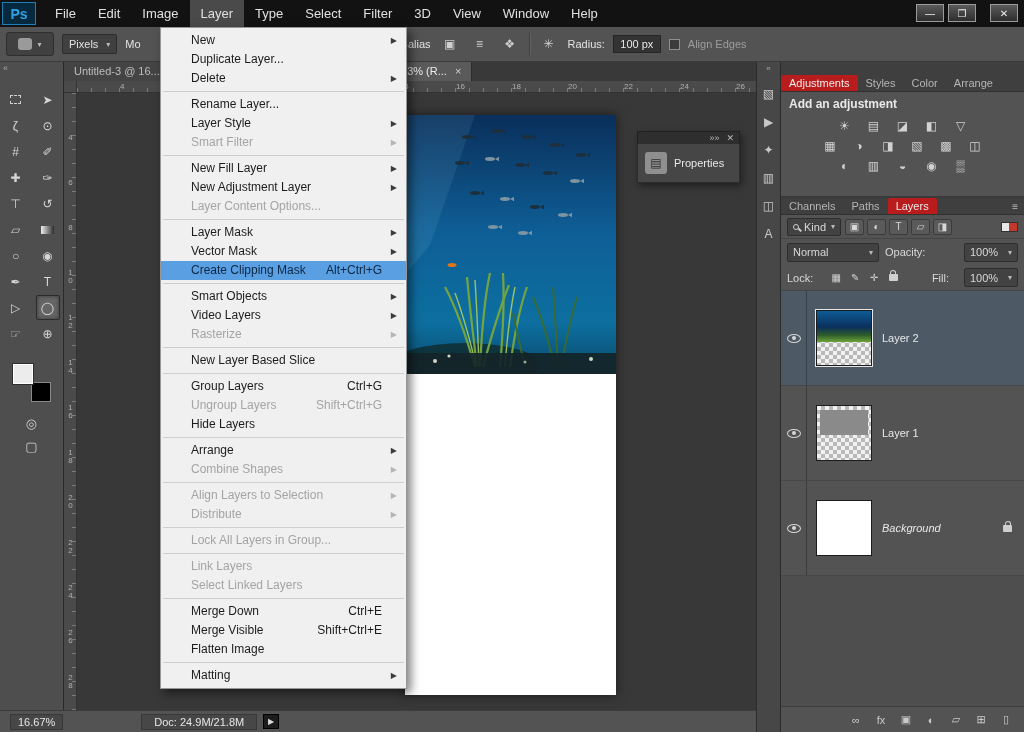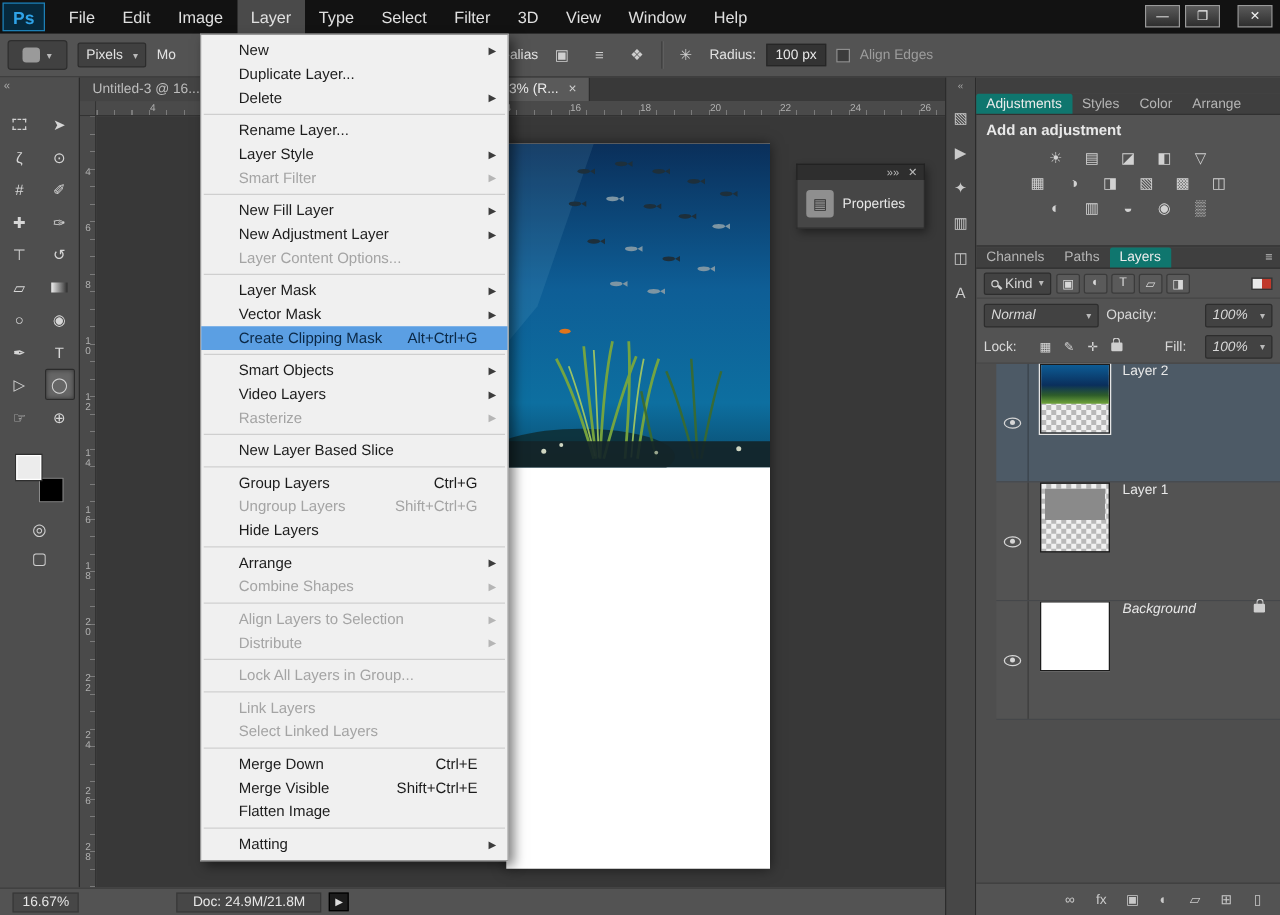--- a/index.html
+++ b/index.html
@@ -113,21 +113,21 @@
   .strip-ic{width:20px;height:18px;margin:10px auto;color:#c9c9c9;font-size:12px;display:flex;
     align-items:center;justify-content:center;}
 
   
   #rightpanel{position:absolute;left:780px;top:62px;width:244px;height:670px;background:#535353;
     border-left:1px solid #2b2b2b;font-size:11px;color:#d8d8d8;}
   .dock-head{position:absolute;top:0;left:0;right:0;height:13px;background:#3f3f3f;}
   .ptabs{position:absolute;left:0;right:0;display:flex;background:#3f3f3f;height:17px;
     border-bottom:1px solid #313131;}
   .ptab{padding:0 8px;font-size:11px;color:#b5b5b5;line-height:17px;}
-  .ptab.active{background:#0f766e;color:#ececec;border-radius:2px 2px 0 0;}
+  .ptab.active{background:#b91c1c;color:#ececec;border-radius:2px 2px 0 0;}
   .panel-menu{margin-left:auto;padding-right:6px;color:#bdbdbd;font-size:10px;line-height:17px;}
   #adj-tabs{top:13px;}
   #adj-body{position:absolute;top:30px;left:0;right:0;height:104px;}
   .adj-title{font-weight:bold;color:#e8e8e8;font-size:12px;padding:5px 8px 3px;}
   .adj-row{display:flex;gap:5px;justify-content:center;margin:3px 0;}
   .adj-ic{width:24px;height:17px;display:flex;align-items:center;justify-content:center;
     color:#d2d2d2;font-size:12px;}
   .panel-gap{position:absolute;top:134px;left:0;right:0;height:2px;background:#3a3a3a;}
   #lay-tabs{top:136px;}
   .kind-row{position:absolute;top:153px;left:0;right:0;height:24px;display:flex;align-items:center;
@@ -140,30 +140,30 @@
   .kind-ic{width:19px;height:16px;background:#5a5a5a;border:1px solid #3b3b3b;border-radius:2px;
     display:flex;align-items:center;justify-content:center;font-size:10px;color:#d8d8d8;}
   .filter-toggle{margin-left:auto;width:17px;height:10px;border:1px solid #333;
     background:linear-gradient(90deg,#e8e8e8 50%,#c0392b 50%);}
   .blend-row{position:absolute;top:177px;left:0;right:0;height:26px;display:flex;align-items:center;
     gap:6px;padding:0 6px;}
   .sel{height:19px;background:#424242;border:1px solid #2d2d2d;border-radius:2px;display:flex;
     align-items:center;padding:0 5px;}
   .sel.w-blend{width:92px;}
   .sel.w-val{width:54px;margin-left:auto;}
-  .sel .txt{flex:1;font-style:italic;}
+  .sel .txt{flex:1;}
   .lock-row{position:absolute;top:203px;left:0;right:0;height:26px;display:flex;align-items:center;
     gap:15px;padding:0 6px;border-bottom:1px solid #464646;}
   .lock-ic{width:16px;height:16px;display:flex;align-items:center;justify-content:center;
     font-size:10px;color:#d2d2d2;}
   .lockicon{width:9px;height:7px;background:#cfcfcf;position:relative;display:inline-block;border-radius:1px;}
   .lockicon::before{content:"";position:absolute;left:1.5px;top:-4px;width:4px;height:4px;
     border:1.5px solid #cfcfcf;border-bottom:none;border-radius:3px 3px 0 0;}
   #layers-list{position:absolute;top:229px;left:0;right:0;bottom:26px;background:#4e4e4e;overflow:hidden;}
-  .lrow{display:flex;height:95px;border-bottom:1px solid #45474a;background:#535353;margin-left:16px;}
+  .lrow{display:flex;align-items:center;height:95px;border-bottom:1px solid #45474a;background:#535353;}
   .lrow.selected{background:var(--selected-layer-bg,#4d5a66);}
   .eyecell{width:26px;align-self:stretch;display:flex;align-items:center;justify-content:center;
     border-right:1px solid rgba(0,0,0,.28);}
   .eye{width:14px;height:9px;border:1px solid #d6d6d6;border-radius:50%;position:relative;display:inline-block;}
   .eye::after{content:"";position:absolute;left:4px;top:1.5px;width:4px;height:4px;border-radius:50%;background:#d6d6d6;}
   .thumb{width:56px;height:56px;margin:0 10px 0 9px;border:1px solid #1c1c1c;flex:0 0 auto;}
   .lrow.selected .thumb{outline:1px solid #e6e6e6;}
   .checker,.thumb{background:conic-gradient(#b9b9b9 25%,#f1f1f1 0 50%,#b9b9b9 0 75%,#f1f1f1 0);
     background-size:8px 8px;}
   .thumb{position:relative;}

